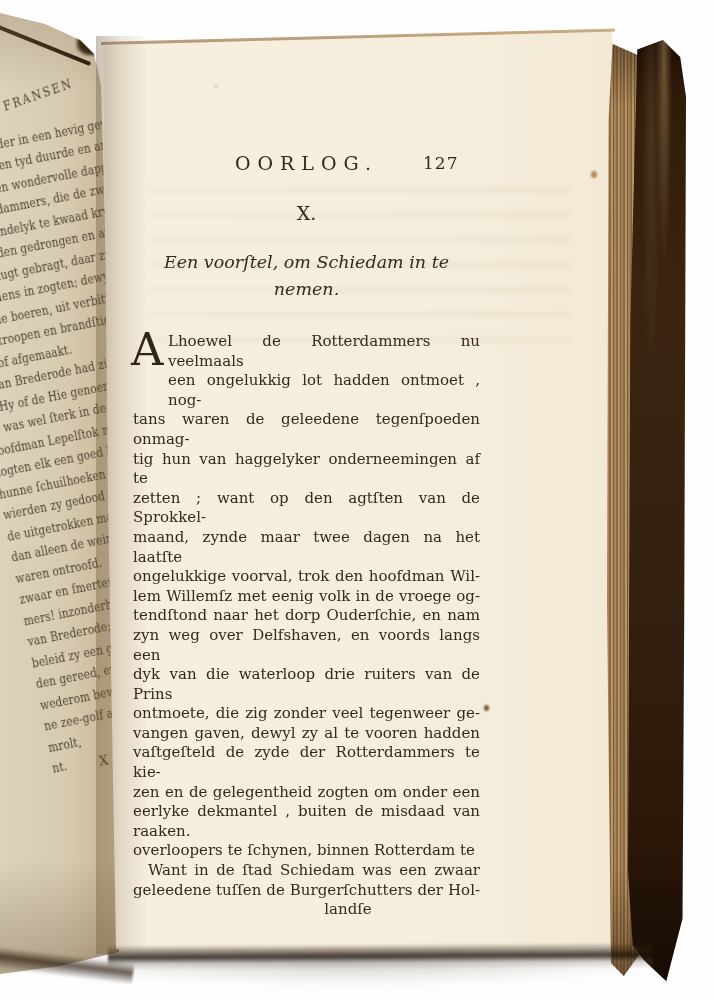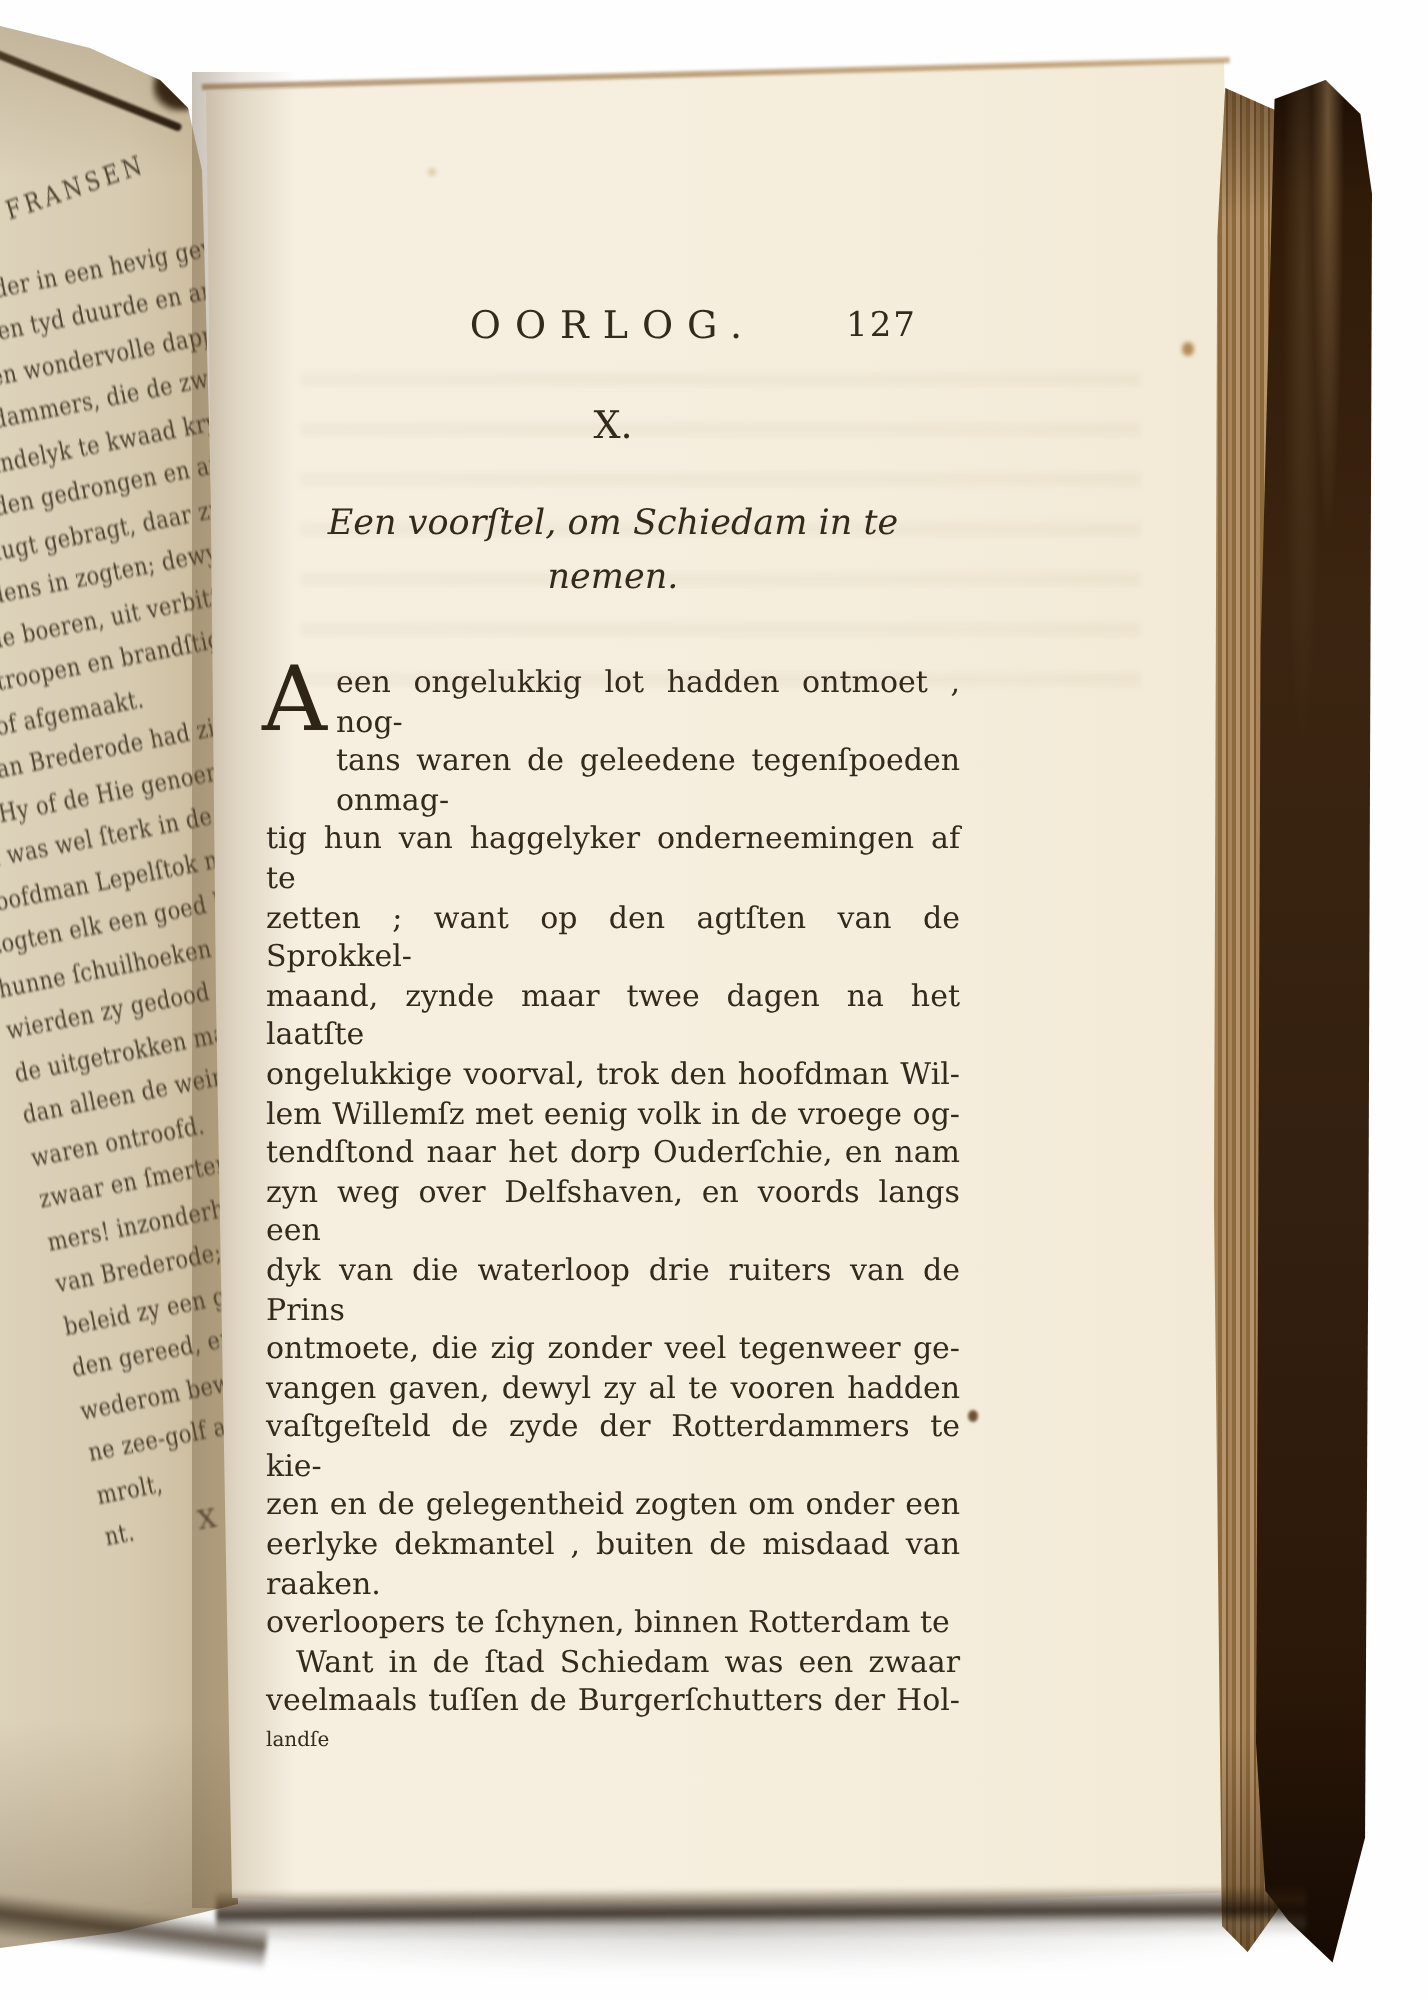--- a/index.html
+++ b/index.html
@@ -82,21 +82,21 @@
   .heading{width:347px;text-align:center;margin-top:25px;
     font-style:italic;font-size:17.5px;line-height:27px;}
   .body-block{margin-top:29px;font-size:15px;line-height:19.6px;}
   .para{width:347px;position:relative;}
   .line{text-align:justify;text-align-last:justify;}
   .para1 .line:nth-child(1),.para1 .line:nth-child(2){padding-left:35px;}
   .para1 .line:last-child{text-align-last:left;}
   .para2 .line:first-child{text-indent:15px;}
   .dropcap{position:absolute;left:-2px;top:-3px;font-size:45px;line-height:41px;
     font-weight:500;color:#2e2517;}
-  .catchword{width:430px;text-align:left;font-size:10px;line-height:19.6px;}
+  .catchword{width:430px;text-align:center;font-size:15px;line-height:19.6px;}
 
   
   .spot{position:absolute;border-radius:50%;z-index:6;pointer-events:none;}
   .spot1{left:591px;top:171px;width:6px;height:7px;background:#a87a43;filter:blur(1px);opacity:.85;}
   .spot2{left:484px;top:705px;width:5px;height:6px;background:#5f4122;filter:blur(.8px);opacity:.9;}
   .spot3{left:214px;top:84px;width:4px;height:4px;background:#d9c29c;filter:blur(1px);opacity:.8;}
 </style>
 </head>
 <body>
 
@@ -168,20 +168,21 @@
 
     <div class="hline">Een voorſtel, om Schiedam in te</div>
         <div class="hline">nemen.</div>
       </div>
 
     <div class="body-block">
       <div class="para para1">
         <span class="dropcap">A</span>
         <div>
 
+        <div class="line">Lhoewel de Rotterdammers nu veelmaals</div>
             <div class="line">een ongelukkig lot hadden ontmoet , nog-</div>
             <div class="line">tans waren de geleedene tegenſpoeden onmag-</div>
             <div class="line">tig hun van haggelyker onderneemingen af te</div>
             <div class="line">zetten ; want op den agtſten van de Sprokkel-</div>
             <div class="line">maand, zynde maar twee dagen na het laatſte</div>
             <div class="line">ongelukkige voorval, trok den hoofdman Wil-</div>
             <div class="line">lem Willemſz met eenig volk in de vroege og-</div>
             <div class="line">tendſtond naar het dorp Ouderſchie, en nam</div>
             <div class="line">zyn weg over Delfshaven, en voords langs een</div>
             <div class="line">dyk van die waterloop drie ruiters van de Prins</div>
@@ -190,21 +191,21 @@
             <div class="line">vaſtgeſteld de zyde der Rotterdammers te kie-</div>
             <div class="line">zen en de gelegentheid zogten om onder een</div>
             <div class="line">eerlyke dekmantel , buiten de misdaad van</div>
             <div class="line">raaken.</div>
             <div class="line">overloopers te ſchynen, binnen Rotterdam te</div>
           </div>
       </div>
       <div class="para para2">
 
       <div class="line">Want in de ſtad Schiedam was een zwaar</div>
-          <div class="line">veelmaals tuſſen de Burgerſchutters der Hol-</div>
+          <div class="line">geleedene tuſſen de Burgerſchutters der Hol-</div>
         </div>
       <div class="catchword">landſe</div>
     </div>
   </div>
 
   <div class="spot spot1"></div>
   <div class="spot spot2"></div>
   <div class="spot spot3"></div>
 
 </div>

